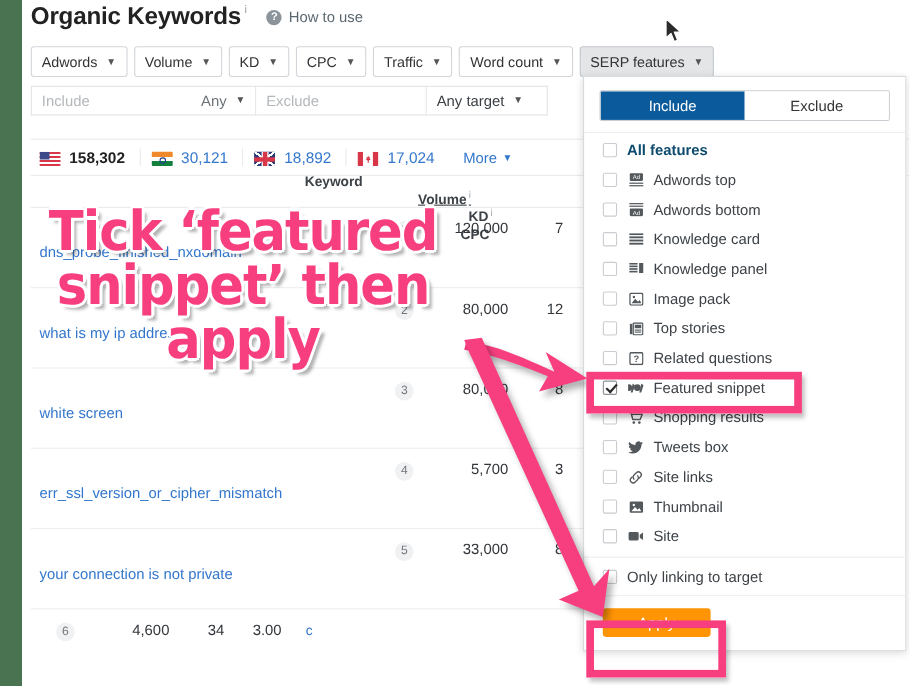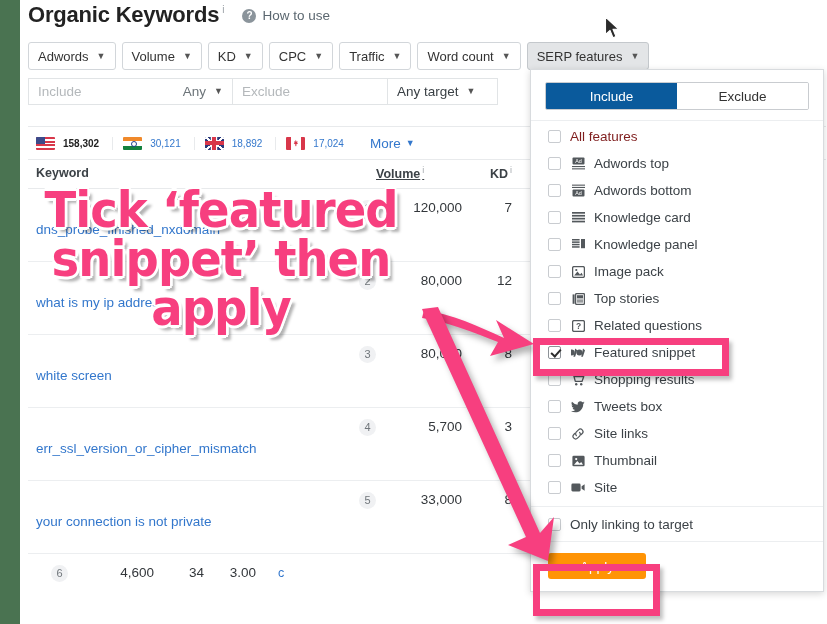--- a/index.html
+++ b/index.html
@@ -45,21 +45,21 @@
   }
   .inc-include{width:205px;padding-left:9px;justify-content:space-between;padding-right:9px;}
   .inc-any{color:#6c7479;display:flex;align-items:center;}
   .inc-exclude{width:155px;padding-left:9px;border-left:none;}
   .inc-target{width:110px;padding-left:9px;border-left:none;color:#3a4045;display:flex;align-items:center;}
 
   
   .stats{position:absolute;left:8px;top:126px;width:790px;height:32px;
          border-top:1px solid #e8eaec;border-bottom:1px solid #e8eaec;
          display:flex;align-items:center;padding-left:8px;}
-  .stat{display:flex;align-items:center;font-size:10px;padding-right:13px;}
+  .stat{display:flex;align-items:flex-end;font-size:14px;padding-right:13px;}
   .stat + .stat{border-left:1px solid #e8eaec;padding-left:10px;}
   .stat .num{font-weight:bold;color:#222;}
   .stat .num.link{font-weight:normal;color:#3377cc;}
   .flag{width:19px;height:13px;margin-right:8px;border-radius:1px;display:inline-block;position:relative;overflow:hidden;}
   .more-link{color:#3377cc;font-size:13.5px;margin-left:13px;display:flex;align-items:center;}
   .more-link .caret{color:#3377cc;margin-left:5px;}
 
   
   .f-us{background:
       repeating-linear-gradient(to bottom,#d8374a 0 1.9px,#fff 1.9px 3.7px);}
@@ -77,21 +77,21 @@
       box-shadow:-1.2px 0 0 #fff,1.2px 0 0 #fff;}
   .f-ca{background:#fff;}
   .f-ca:before{content:"";position:absolute;left:0;top:0;width:4.8px;height:100%;background:#d8374a;}
   .f-ca:after{content:"";position:absolute;right:0;top:0;width:4.8px;height:100%;background:#d8374a;}
   .f-ca .leaf{position:absolute;left:50%;top:50%;transform:translate(-50%,-50%);width:5px;height:7px;background:#d8374a;
       clip-path:polygon(50% 0,62% 32%,86% 24%,76% 50%,98% 55%,58% 72%,62% 100%,38% 100%,42% 72%,2% 55%,24% 50%,14% 24%,38% 32%);}
 
   
   .tbl{position:absolute;left:8px;top:158px;width:790px;}
   .thead{height:30px;display:flex;align-items:center;font-size:12.5px;font-weight:bold;color:#3c4247;
-         border-bottom:1px solid #e8eaec;}
+         border-bottom:1px solid #e8eaec;flex-direction:column;}
   .th-kw{width:300px;padding-left:8px;}
   .th-pos{width:40px;text-align:right;}
   .th-vol{width:86px;text-align:left;text-decoration:underline;}
   .th-kd{width:50px;text-align:right;}
   .th-cpc{width:52px;text-align:right;}
   .th-url{flex:1;padding-left:22px;}
   .isup{font-size:9px;font-weight:normal;color:#a6abaf;vertical-align:super;margin-left:2px;}
 
   .trow{height:73px;display:flex;align-items:flex-start;border-bottom:1px solid #eceef0;
         font-size:13.5px;color:#33373b;padding-top:11px;box-sizing:border-box;}
@@ -105,21 +105,21 @@
   .td-url{flex:1;padding-left:22px;color:#3377cc;font-size:12.5px;line-height:17px;overflow:hidden;white-space:nowrap;}
 
   
   .dropdown{position:absolute;left:530px;top:69px;width:294px;background:#fff;
     border:1px solid #d8dbde;box-shadow:0 2px 7px rgba(0,0,0,.16);z-index:40;box-sizing:border-box;}
   .seg{margin:12px 14px 10px 14px;display:flex;height:26px;border:1px solid #c9ccd0;border-radius:2px;overflow:hidden;}
   .seg > div{flex:1;display:flex;align-items:center;justify-content:center;font-size:13.5px;color:#333;background:#fff;}
   .seg .on{background:#0a5a9c;color:#fff;}
   .dd-body{padding:2px 0 0 0;border-top:1px solid #eceef0;}
   .opt{height:27px;display:flex;align-items:center;padding-left:17px;font-size:13.5px;color:#3c4247;}
-  .opt.bold{font-weight:normal;color:#7f1d1d;}
+  .opt.bold{font-weight:bold;color:#0c4a6e;}
   .cb{width:13px;height:13px;border:1px solid #c9ccd0;border-radius:2px;background:#fff;margin-right:9px;
       flex:0 0 auto;position:relative;box-sizing:border-box;}
   .cb.checked{border-color:#8d9297;}
   .cb.checked:after{content:"";position:absolute;left:3.5px;top:0px;width:4px;height:8px;
       border:solid #2c2c2c;border-width:0 2px 2px 0;transform:rotate(42deg);}
   .ic{width:16px;margin-right:8px;flex:0 0 auto;display:flex;align-items:center;justify-content:center;
       color:#53585c;font-size:11px;}
   .ic svg{display:block;}
   .dd-sep{border-top:1px solid #eceef0;margin-top:5px;}
   .dd-foot{border-top:1px solid #eceef0;padding:11px 0 12px 17px;}

